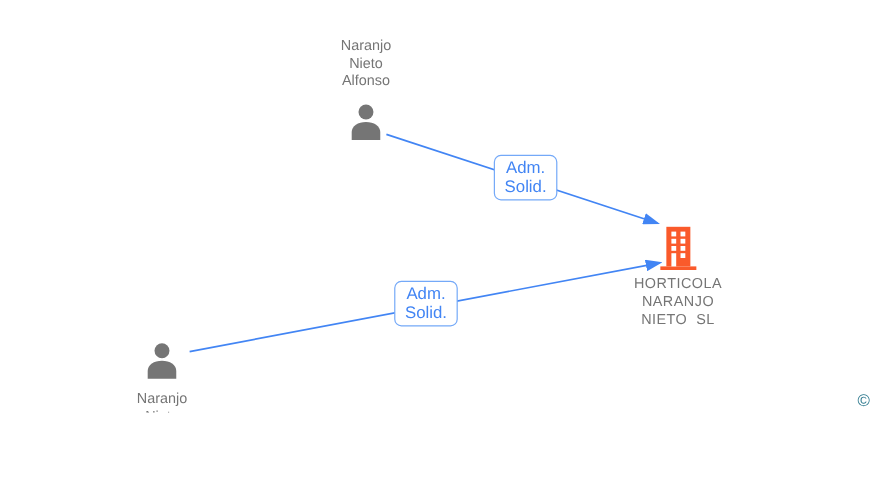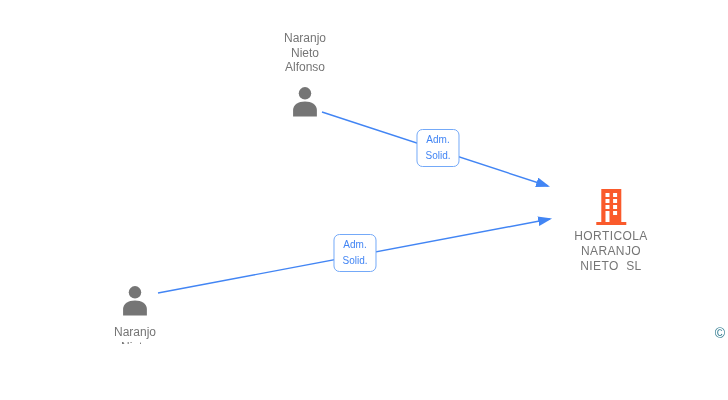--- a/index.html
+++ b/index.html
@@ -56,21 +56,21 @@
   .person-bottom .node-label{margin-top:9px;}
   .company-node .node-label{margin-top:3px;}
   .edge-label{
     position:absolute;
     transform:translate(-50%,-50%);
     background:#fff;
     border:1.5px solid var(--edge-label-border);
     border-radius:6px;
     padding:2px 8px 3px 8px;
     color:var(--edge-blue);
-    font-size:10px;
+    font-size:14px;
     line-height:15.5px;
     text-align:center;
     white-space:pre;
     cursor:pointer;
   }
   .watermark{
     position:absolute;
     right:3px;
     bottom:3px;
     display:flex;
@@ -126,21 +126,21 @@
       <svg width="34" height="32" viewBox="0 0 24 22">
         <circle cx="12" cy="5.6" r="4.4"></circle>
         <path d="M12 11.4 C7.3 11.4 3.6 13.8 3.6 17.4 L3.6 22 L20.4 22 L20.4 17.4 C20.4 13.8 16.7 11.4 12 11.4 Z"></path>
       </svg>
     </span>
     <div class="node-label">Naranjo
 Nieto
 Agustin</div>
   </div>
 
-  <div class="node company-node" style="left:611px;top:188px;">
+  <div class="node company-node" style="left:565px;top:188px;">
     <span class="building-icon">
       <svg width="34" height="38" viewBox="0 0 34 38">
         <g fill="var(--building-orange)">
           <rect x="2" y="34" width="30" height="3"></rect>
           <rect x="7" y="1" width="20" height="33"></rect>
         </g>
         <g fill="#FFFFFF">
           <rect x="11.2" y="5" width="4" height="4"></rect>
           <rect x="18.8" y="5" width="4" height="4"></rect>
           <rect x="11.2" y="11" width="4" height="4"></rect>

